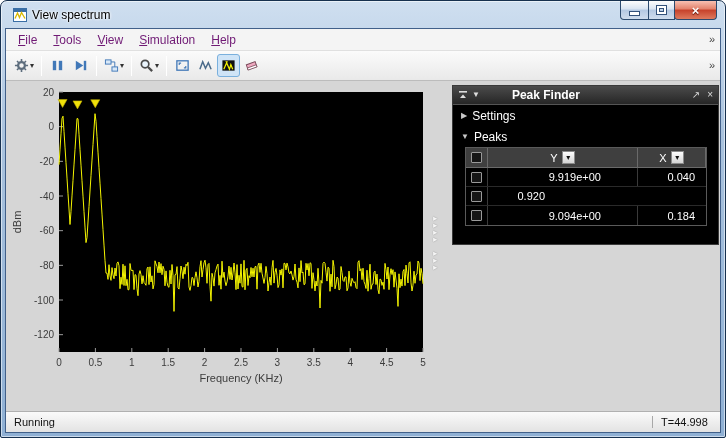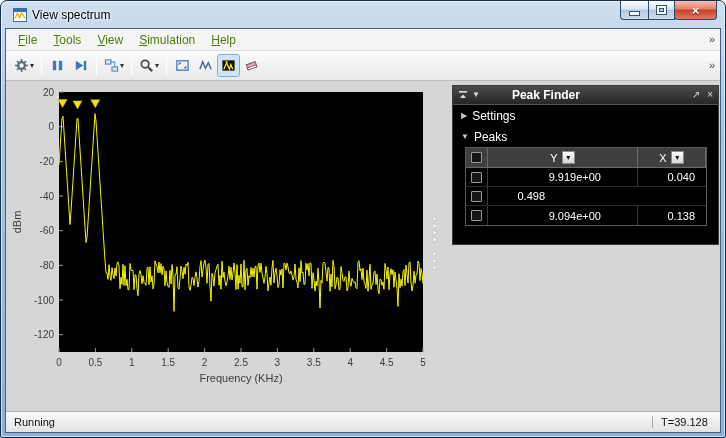--- a/index.html
+++ b/index.html
@@ -34,21 +34,21 @@
 
   
   .client {
     position:absolute; left:4px; right:4px; top:27px; bottom:4px;
     background:#f0f0f0; border:1px solid #41608a;
     display:flex; flex-direction:column; overflow:hidden;
   }
 
   
   .menubar { height:22px; background:#f4f4f4; border-bottom:1px solid #e0e0e0; display:flex; align-items:center; padding-left:4px; flex:0 0 auto; }
-  .menu-item { font-size:12px; color:#4d7c0f; padding:3px 8px; cursor:default; }
+  .menu-item { font-size:12px; color:#701a75; padding:3px 8px; cursor:default; }
   .bar-chevron { margin-left:auto; padding-right:5px; color:#444; font-size:11px; line-height:11px; cursor:pointer; }
 
   
   .toolbar { height:30px; background:linear-gradient(180deg,#fbfbfb,#e9e9e9); border-bottom:1px solid #bcbcbc; display:flex; align-items:center; padding-left:5px; flex:0 0 auto; }
   .tb-btn { height:23px; min-width:23px; display:flex; align-items:center; justify-content:center; border:1px solid transparent; border-radius:3px; padding:1px 2px; cursor:pointer; }
   .tb-btn.pressed { background:#cfe4f7; border-color:#7ab0dd; }
   .tb-dd { font-size:8px; color:#333; margin-left:1px; }
   .tb-sep { width:1px; height:20px; background:#c2c2c2; border-right:1px solid #fff; margin:0 4px; }
 
   
@@ -312,37 +312,37 @@
               </div>
             <div class="pf-cell col-x">
                 <span class="pf-val">0.040</span>
               </div>
           </div>
           <div class="pf-row body">
             <div class="pf-cell col-check">
                 <span class="cb"></span>
               </div>
             <div class="pf-cell col-x">
-                <span class="pf-val">0.498</span>
+                <span class="pf-val">0.920</span>
               </div>
           </div>
           <div class="pf-row body">
             <div class="pf-cell col-check">
                 <span class="cb"></span>
               </div>
             <div class="pf-cell col-y">
                 <span class="pf-val">9.094e+00</span>
               </div>
             <div class="pf-cell col-x">
-                <span class="pf-val">0.138</span>
+                <span class="pf-val">0.184</span>
               </div>
           </div>
         </div>
       </div>
     </div>
 
     <div class="statusbar">
       <span class="sb-left">Running</span>
-      <span class="sb-time">T=39.128</span>
+      <span class="sb-time">T=44.998</span>
     </div>
 
   </div>
 </div>
 
 </body></html>

